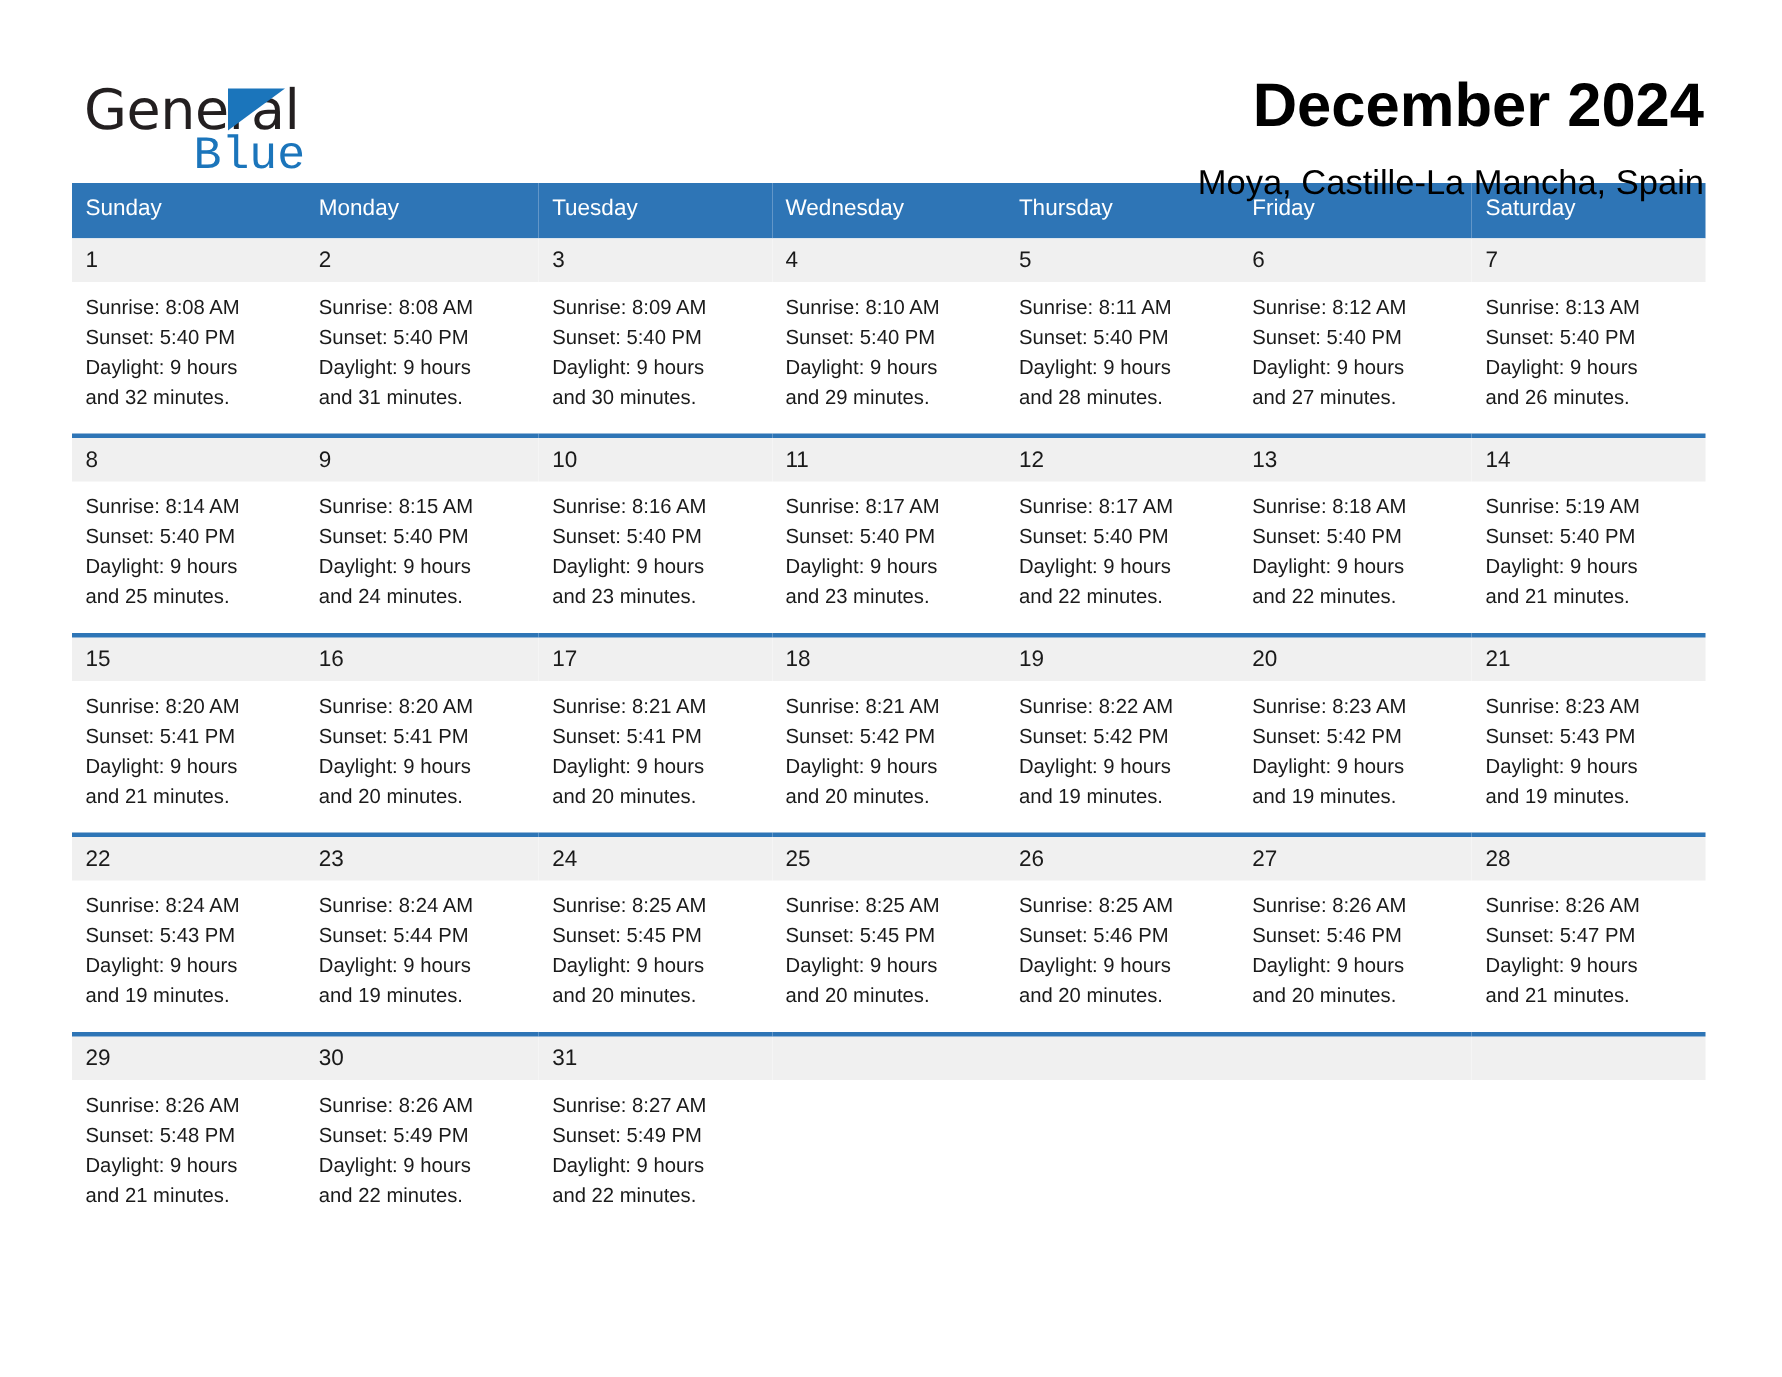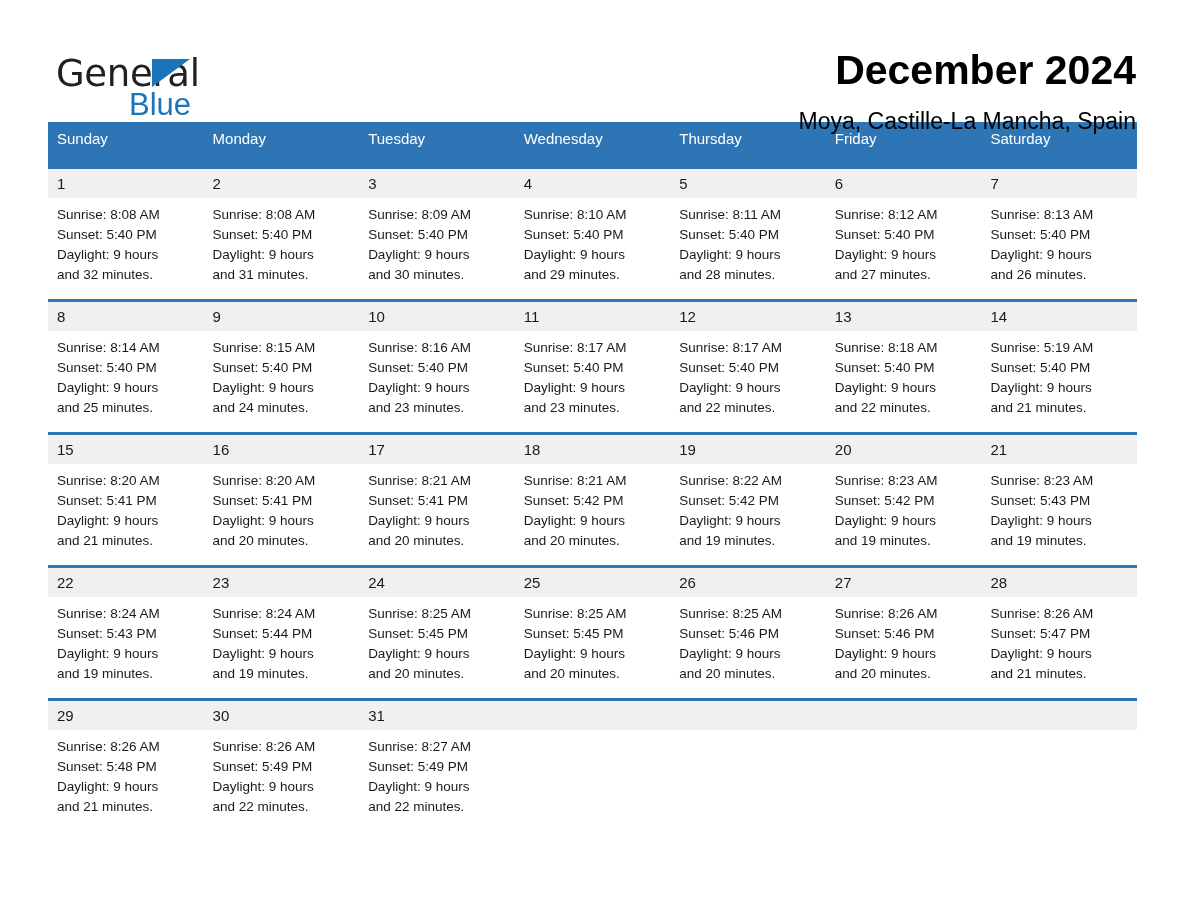--- a/index.html
+++ b/index.html
@@ -59,21 +59,21 @@
     border-left: 38px solid #1b75bb;
     border-bottom: 28px solid transparent;
   }
   .logo-blue {
     font-size: 31px;
     line-height: 31px;
     color: #1b75bb;
     position: absolute;
     top: 43px;
     left: 73px;
-    font-family: Liberation Sans, sans-serif;
+    font-family: Liberation Mono, monospace;
     font-weight: 400;
   }
 
   .title-block {
     text-align: right;
     padding-top: 0px;
   }
   .cal-title {
     font-size: 41px;
     line-height: 48px;
@@ -97,21 +97,21 @@
     width: 1089px;
     table-layout: fixed;
   }
 
   .calendar th {
     background: #2e75b6;
     color: #ffffff;
     font-size: 15px;
     font-weight: 400;
     text-align: left;
-    padding: 8px 0 22px 9px;
+    padding: 8px 0 12px 9px;
     height: 33px;
     vertical-align: middle;
   }
 
   .calendar td {
     vertical-align: top;
     padding: 0;
     width: 155.5px;
     border-top: 3px solid #2e75b6;
     background: #ffffff;

